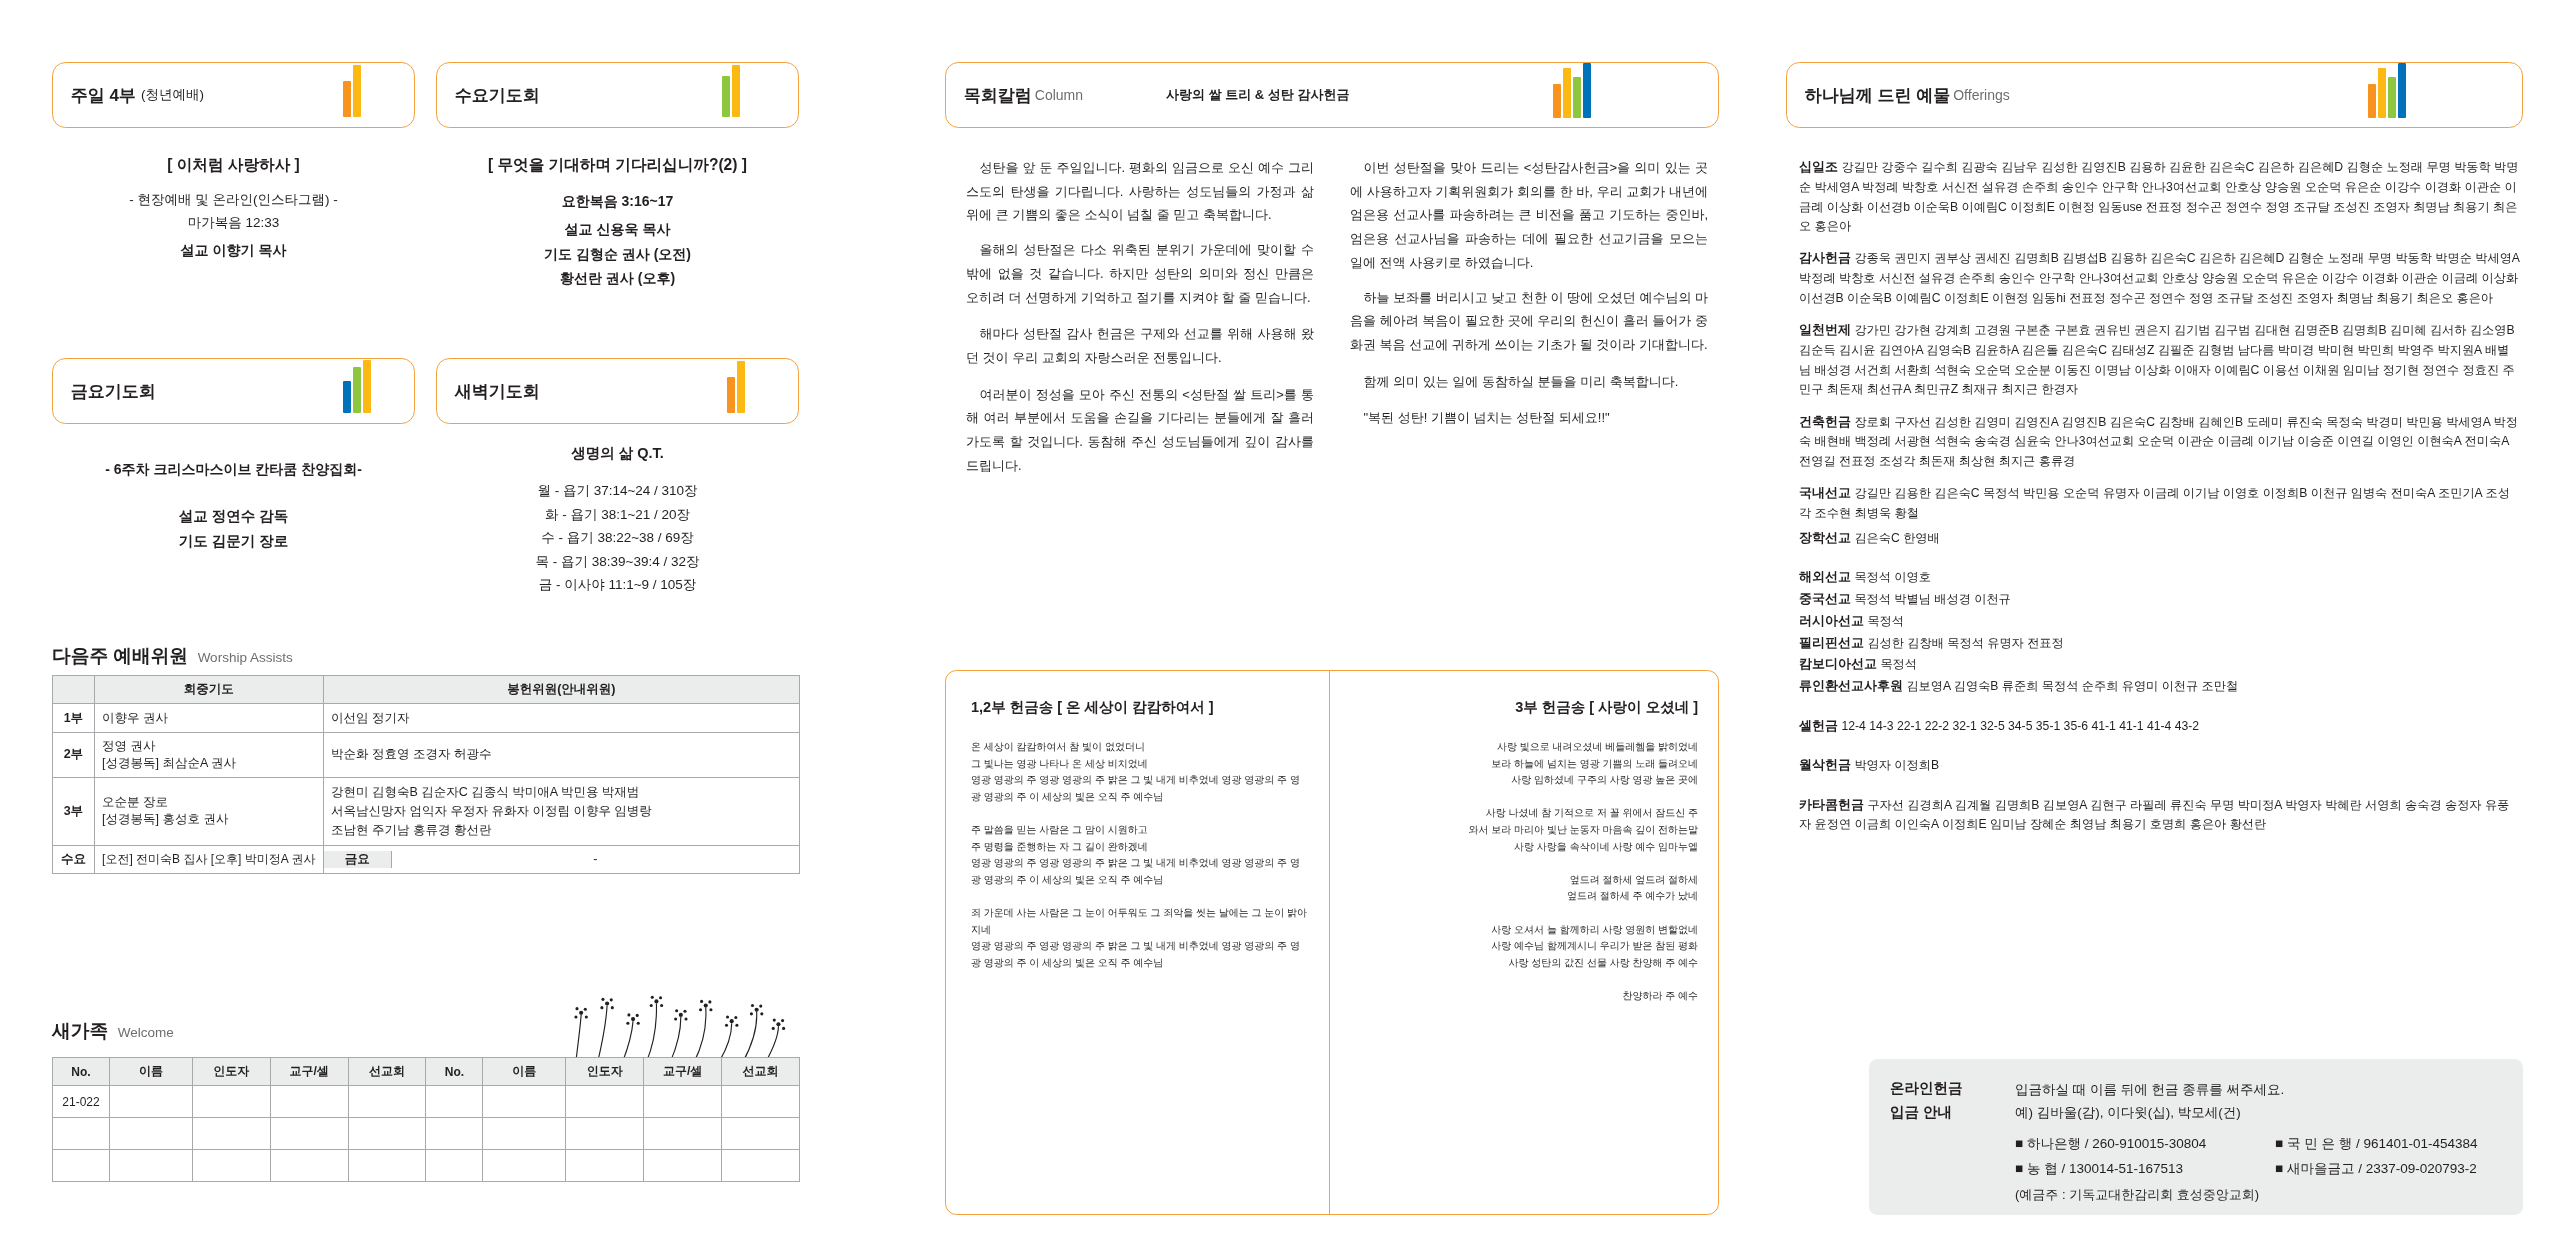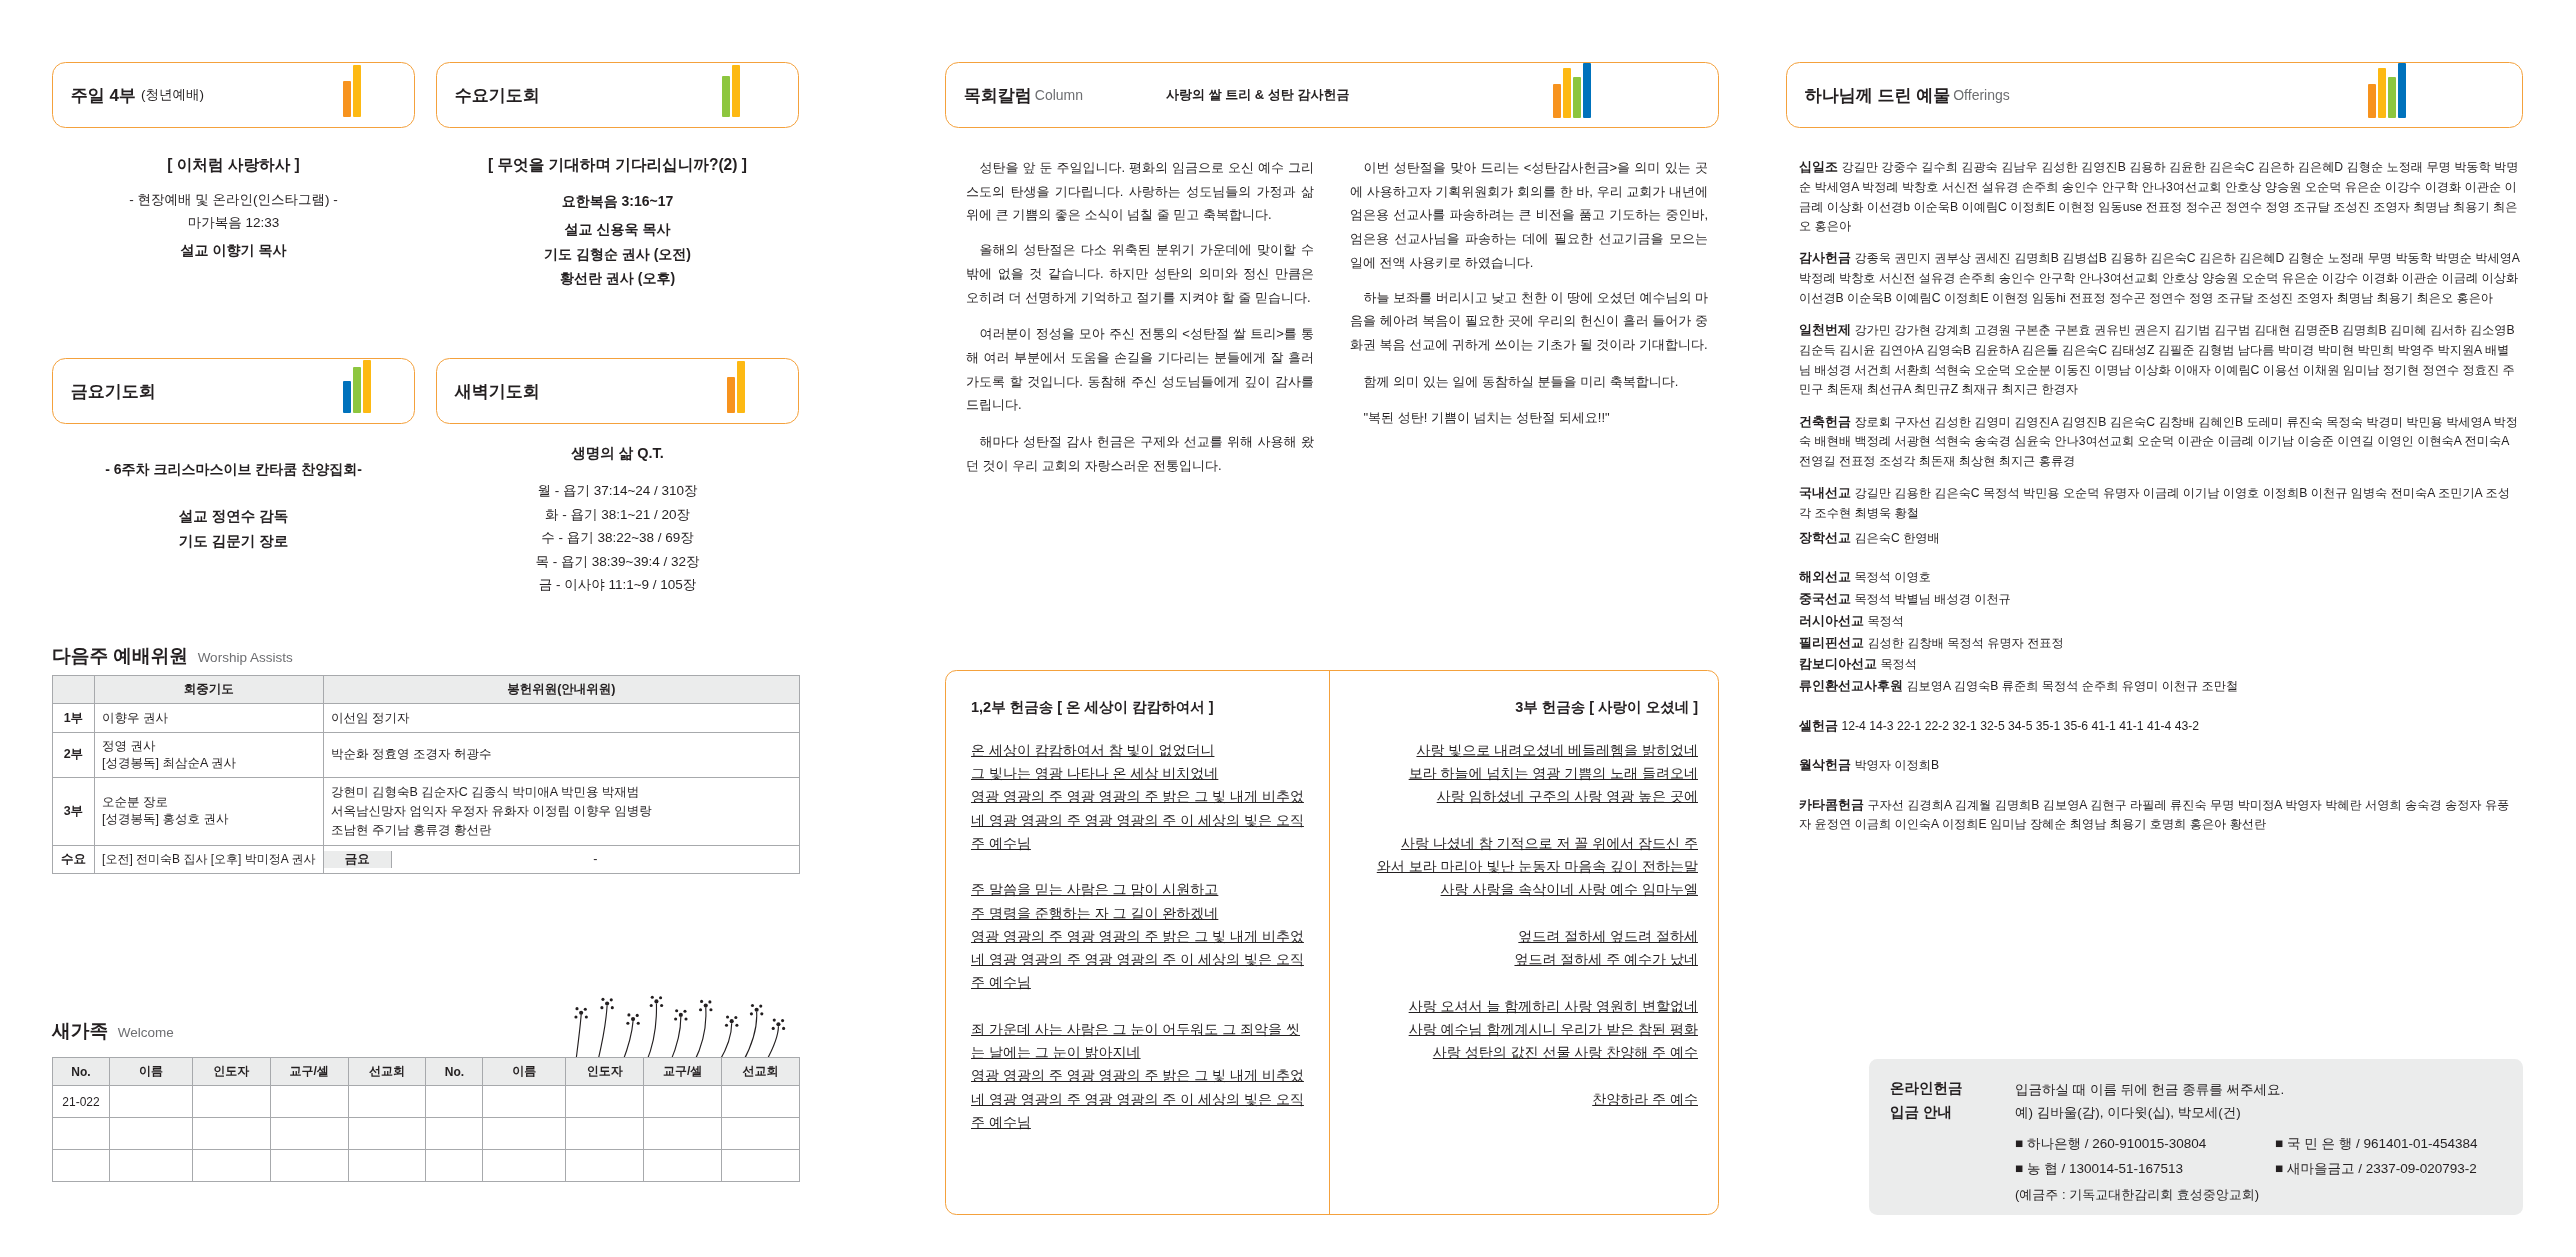--- a/index.html
+++ b/index.html
@@ -54,21 +54,21 @@
   table.grid th { background:#ebecec; font-weight:bold; text-align:center; }
   .cellc { text-align:center; }
 
   
   .col-p { font-size:13px; line-height:1.82; text-align:justify; }
   .col-p + .col-p { margin-top:11.4px; }
 
   
   .hymnbox { position:absolute; border:1px solid #f4a13c; border-radius:11.4px; background:#fff; }
   .hymn-title { font-size:14.5px; font-weight:bold; }
-  .hymn-text { font-size:14px; line-height:1.66;text-decoration:underline; }
+  .hymn-text { font-size:10px; line-height:1.66; }
 
   
   .off-block { font-size:12.2px; line-height:1.62; }
   .off-label { font-weight:bold; font-size:13px; }
 
   
   .graybox {
     position:absolute;
     background:#ebecec;
     border-radius:8.3px;
@@ -351,22 +351,22 @@
   <div class="ribbons" style="left:1553px; top:61px; height:57px;">
     <div class="rb" style="height:34px; background:#f7931e;"></div>
     <div class="rb" style="height:50px; background:#fdb913;"></div>
     <div class="rb" style="height:41px; background:#8dc63f;"></div>
     <div class="rb" style="height:55px; background:#0072bc;"></div>
   </div>
 
   <div style="position:absolute; left:966px; top:156px; width:348px;">
     <p class="col-p" style="margin:0; text-indent:13.5px;">성탄을 앞 둔 주일입니다. 평화의 임금으로 오신 예수 그리스도의 탄생을 기다립니다. 사랑하는 성도님들의 가정과 삶 위에 큰 기쁨의 좋은 소식이 넘칠 줄 믿고 축복합니다.</p>
     <p class="col-p" style="text-indent:13.5px;">올해의 성탄절은 다소 위축된 분위기 가운데에 맞이할 수 밖에 없을 것 같습니다. 하지만 성탄의 의미와 정신 만큼은 오히려 더 선명하게 기억하고 절기를 지켜야 할 줄 믿습니다.</p>
+    <p class="col-p" style="text-indent:13.5px;">해마다 성탄절 감사 헌금은 구제와 선교를 위해 사용해 왔던 것이 우리 교회의 자랑스러운 전통입니다.</p>
     <p class="col-p" style="text-indent:13.5px;">여러분이 정성을 모아 주신 전통의 &lt;성탄절 쌀 트리&gt;를 통해 여러 부분에서 도움을 손길을 기다리는 분들에게 잘 흘러가도록 할 것입니다. 동참해 주신 성도님들에게 깊이 감사를 드립니다.</p>
-    <p class="col-p" style="text-indent:13.5px;">해마다 성탄절 감사 헌금은 구제와 선교를 위해 사용해 왔던 것이 우리 교회의 자랑스러운 전통입니다.</p>
   </div>
 
   <div style="position:absolute; left:1350px; top:156px; width:358px;">
     <p class="col-p" style="margin:0; text-indent:13.5px;">이번 성탄절을 맞아 드리는 &lt;성탄감사헌금&gt;을 의미 있는 곳에 사용하고자 기획위원회가 회의를 한 바, 우리 교회가 내년에 엄은용 선교사를 파송하려는 큰 비전을 품고 기도하는 중인바, 엄은용 선교사님을 파송하는 데에 필요한 선교기금을 모으는 일에 전액 사용키로 하였습니다.</p>
     <p class="col-p" style="text-indent:13.5px;">하늘 보좌를 버리시고 낮고 천한 이 땅에 오셨던 예수님의 마음을 헤아려 복음이 필요한 곳에 우리의 헌신이 흘러 들어가 중화권 복음 선교에 귀하게 쓰이는 기초가 될 것이라 기대합니다.</p>
     <p class="col-p" style="text-indent:13.5px;">함께 의미 있는 일에 동참하실 분들을 미리 축복합니다.</p>
     <p class="col-p" style="text-indent:13.5px;">"복된 성탄! 기쁨이 넘치는 성탄절 되세요!!"</p>
   </div>
 
   <div class="hymnbox" style="left:945px; top:670px; width:774px; height:545px;"></div>

